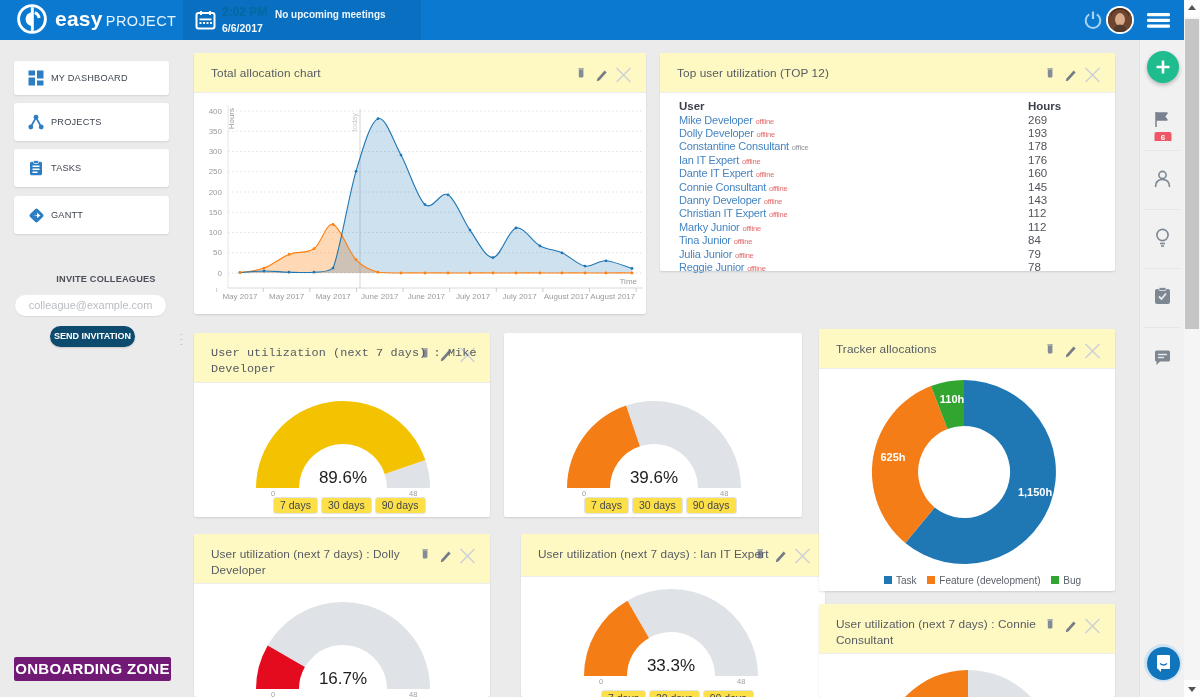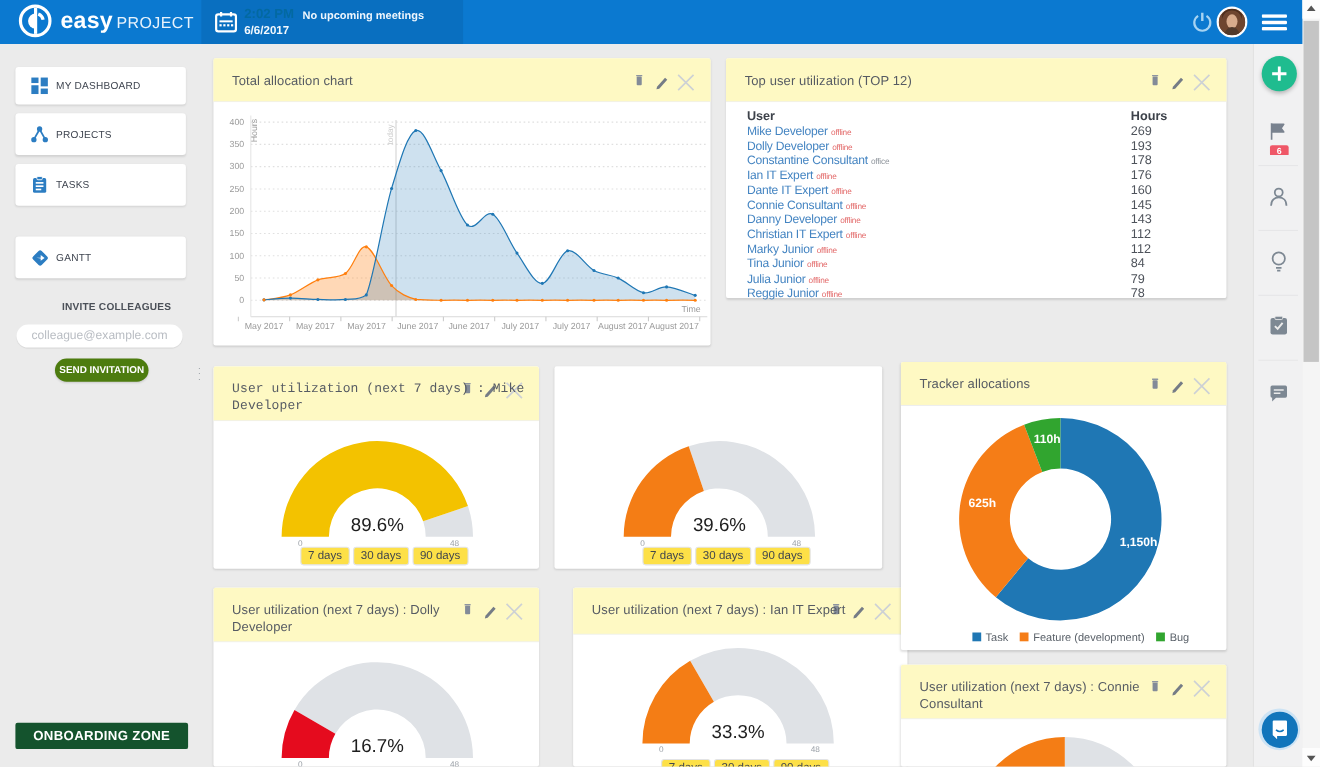--- a/index.html
+++ b/index.html
@@ -78,32 +78,32 @@
 <div class="scard" style="top:149px;height:38px;">
     <div class="lbl">TASKS</div>
     <svg width="16" height="16" viewBox="0 0 16 16">
       <rect x="2" y="1.8" width="12" height="13.5" rx="1.5" fill="#2c7dc2"></rect>
       <rect x="5.5" y="0.4" width="5" height="3" rx="1" fill="#2c7dc2" stroke="#fff" stroke-width="0.8"></rect>
       <rect x="4.5" y="5.5" width="7" height="1.5" fill="#fff"></rect>
       <rect x="4.5" y="8.5" width="7" height="1.5" fill="#fff"></rect>
       <rect x="4.5" y="11.5" width="5" height="1.5" fill="#fff"></rect>
     </svg>
   </div>
-<div class="scard" style="top:196px;height:38px;margin-top:19px;">
+<div class="scard" style="top:196px;height:38px;">
     <div class="lbl">GANTT</div>
     <svg width="17" height="17" viewBox="0 0 17 17">
       <rect x="3" y="3" width="11" height="11" rx="2" fill="#2c7dc2" transform="rotate(45 8.5 8.5)"></rect>
       <path d="M5 9.5 L9 9.5 L9 7 L12.5 9.7 L9 12.2 L9 10.2" fill="#fff" transform="translate(0,-1.2)"></path>
     </svg>
   </div>
 <div class="abs" style="left:0;top:274px;width:183px;text-align:center;font-size:9.2px;font-weight:bold;letter-spacing:0.2px;color:#4b5058;padding-left:29px;">INVITE COLLEAGUES</div>
 <div class="abs" style="left:15px;top:295px;width:151px;height:21px;background:#fff;border-radius:11px;box-shadow:0 1px 1px rgba(0,0,0,0.08);text-align:center;font-size:11px;color:#b9bdc3;line-height:21px;">colleague@example.com</div>
-<div class="abs" style="left:50px;top:326px;width:85px;height:21px;background:#4d7c0f;border-radius:11px;text-align:center;font-size:9px;font-weight:bold;color:#fff;line-height:21px;letter-spacing:0;box-shadow:0 1px 2px rgba(0,0,0,0.15);">SEND INVITATION</div>
+<div class="abs" style="left:50px;top:326px;width:85px;height:21px;background:#0c4a6e;border-radius:11px;text-align:center;font-size:9px;font-weight:bold;color:#fff;line-height:21px;letter-spacing:0;box-shadow:0 1px 2px rgba(0,0,0,0.15);">SEND INVITATION</div>
 <div class="abs" style="left:180px;top:330px;width:4px;font-size:9px;color:#9aa0a6;line-height:5px;">.<br>.<br>.</div>
-<div class="abs" style="left:14px;top:657px;width:157px;height:24px;background:#14532d;border-radius:2px;text-align:center;font-size:12px;font-weight:bold;color:#fff;line-height:24px;letter-spacing:0.3px;">ONBOARDING ZONE</div>
+<div class="abs" style="left:14px;top:657px;width:157px;height:24px;background:#701a75;border-radius:2px;text-align:center;font-size:15px;font-weight:bold;color:#fff;line-height:24px;letter-spacing:0.3px;">ONBOARDING ZONE</div>
 <div class="panel" style="left:194px;top:53px;width:452px;height:261px;">
 <div class="phead" style="height:40px;">
       <div class="ptitle">Total allocation chart</div>
       <div class="picons"><svg width="56" height="20" viewBox="0 0 56 20">
           <rect x="2.8" y="4.6" width="4.6" height="7.8" rx="0.8" fill="#838b98"></rect>
           <rect x="2.2" y="3.2" width="5.8" height="1.2" rx="0.6" fill="#8d94a0"></rect>
           <path d="M21.3 13.8 L28.6 5.6 L30.6 7.4 L23.3 15.6 L20.8 16.2 Z" fill="#757c86"></path>
           <path d="M40.5 3 L54.5 17 M54.5 3 L40.5 17" stroke="#cdd1d5" stroke-width="1.5" fill="none"></path>
         </svg></div>
     </div>

